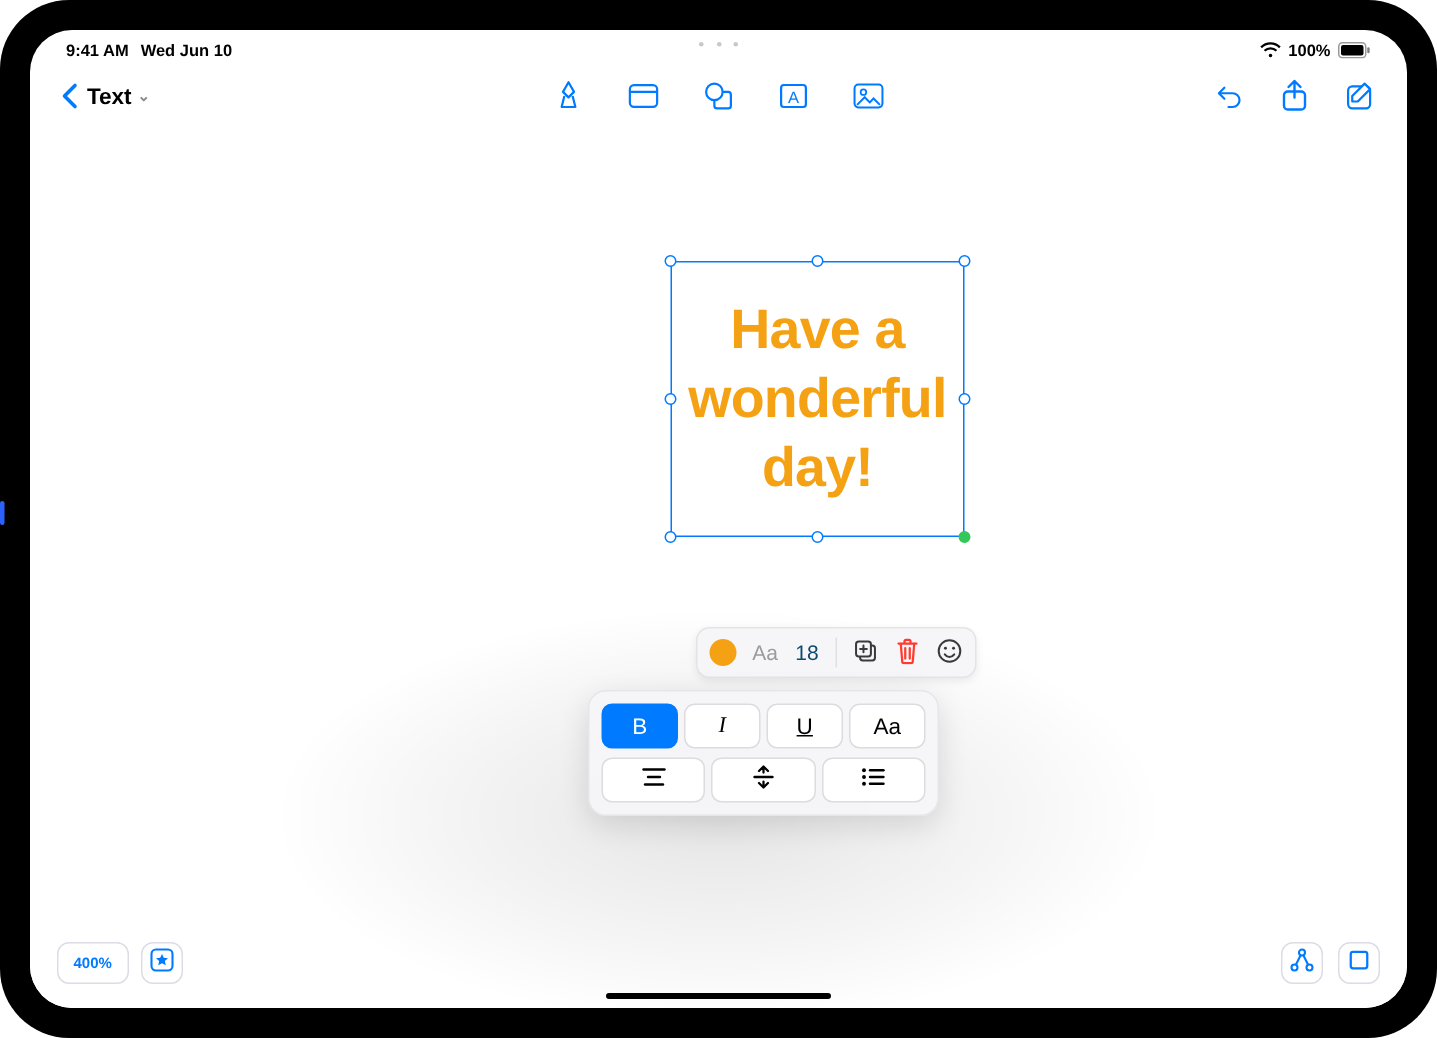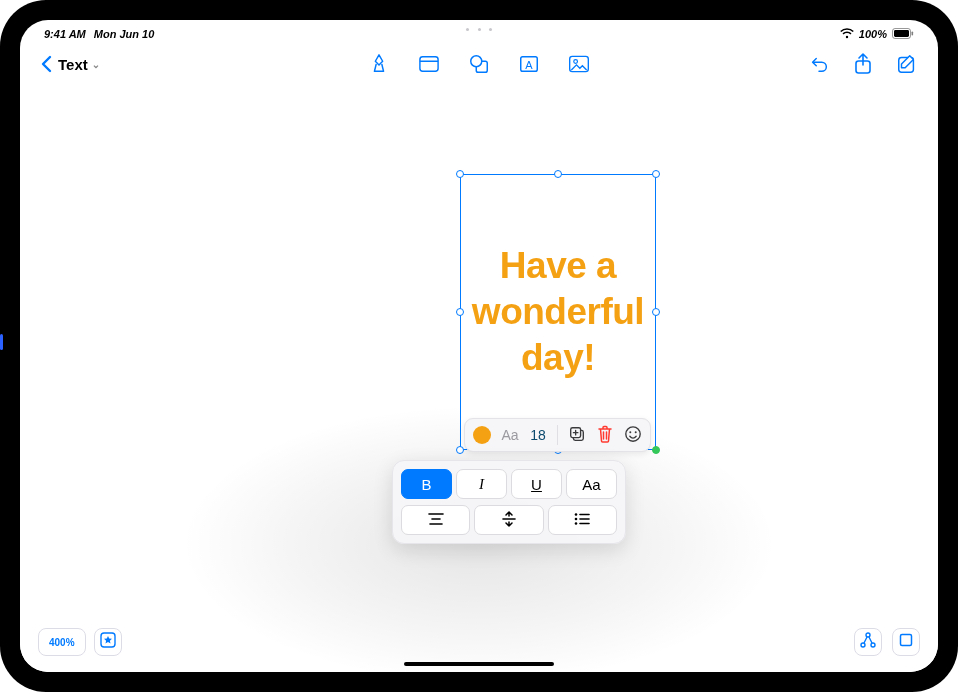--- a/index.html
+++ b/index.html
@@ -5,21 +5,21 @@
   * { box-sizing: border-box; margin: 0; padding: 0; }
   html, body { width: 958px; height: 692px; background: #fff; font-family: -apple-system, "Helvetica Neue", Arial, sans-serif; }
   .device {
     width: 958px; height: 692px; background: #000; border-radius: 46px; position: relative; overflow: hidden;
   }
   .screen {
     position: absolute; top: 20px; left: 20px; right: 20px; bottom: 20px; background: #fff; border-radius: 28px; overflow: hidden;
   }
   
   .statusbar {
-    position: absolute; top: 0; left: 0; right: 0; height: 22px; display: flex; justify-content: space-between; align-items: center; padding: 5px 24px 0 24px; font-size: 11px; font-weight: 600; color: #000; font-style: italic;
+    position: absolute; top: 0; left: 0; right: 0; height: 22px; display: flex; justify-content: space-between; align-items: center; padding: 5px 24px 0 24px; font-size: 11px; font-weight: 600; color: #000;
   }
   .statusbar .left { display: flex; gap: 8px; }
   .statusbar .right { display: flex; gap: 5px; align-items: center; justify-content: center; }
   .wifi-icon svg, .battery-icon svg { display: block; }
   
   .toolbar {
     position: absolute; top: 26px; left: 0; right: 0; height: 36px; display: flex; align-items: center; padding: 0 20px;
   }
   .toolbar .back { display: flex; align-items: center; gap: 6px; }
   .chevron-left svg { display:block; }
@@ -36,21 +36,21 @@
   .canvas {
     position: absolute; top: 64px; left: 0; right: 0; bottom: 0; background: #fff;
   }
   .radial-shadow {
     position: absolute; left: 50%; top: 320px; width: 600px; height: 280px; transform: translateX(-50%);
     background: radial-gradient(ellipse at center, rgba(0,0,0,0.10) 0%, rgba(0,0,0,0.04) 45%, rgba(0,0,0,0) 70%);
     pointer-events: none;
   }
   
   .textbox-wrap {
-    position: absolute; left: 440px; top: 90px; width: 196px; height: 276px;
+    position: absolute; left: 427px; top: 90px; width: 196px; height: 184px;
   }
   .textbox {
     width: 100%; height: 100%; border: 1px solid #007aff; background: #fff; display:flex; align-items:center; justify-content:center; text-align:center;
   }
   .textbox .txt {
     color: #f5a114; font-weight: 700; font-size: 37px; line-height: 1.25; font-family: "Helvetica Neue", Arial, sans-serif; font-stretch: condensed; letter-spacing: -0.5px;
   }
   .handle { position:absolute; width:8px; height:8px; background:#fff; border:1px solid #007aff; border-radius:50%; }
   .handle.tl { left:-4px; top:-4px; }
   .handle.tr { right:-4px; top:-4px; }
@@ -103,21 +103,21 @@
 
     <div class="grabber">
       <span></span>
         <span></span>
         <span></span>
     </div>
 
     <div class="statusbar">
       <div class="left">
         <span>9:41 AM</span>
-        <span>Mon Jun 10</span>
+        <span>Wed Jun 10</span>
       </div>
       <div class="right">
         <span class="wifi-icon">
           <svg width="14" height="11" viewBox="0 0 14 11">
               <path d="M7 10.2a1.2 1.2 0 100-2.4 1.2 1.2 0 000 2.4zM3.6 6.4a4.8 4.8 0 016.8 0l1.1-1.1a6.4 6.4 0 00-9 0l1.1 1.1zM1.3 4.1a8 8 0 0111.4 0l1.1-1.1a9.6 9.6 0 00-13.6 0l1.1 1.1z" fill="#000"></path>
             </svg>
         </span>
         <span>100%</span>
         <span class="battery-icon">
           <svg width="22" height="11" viewBox="0 0 22 11">

